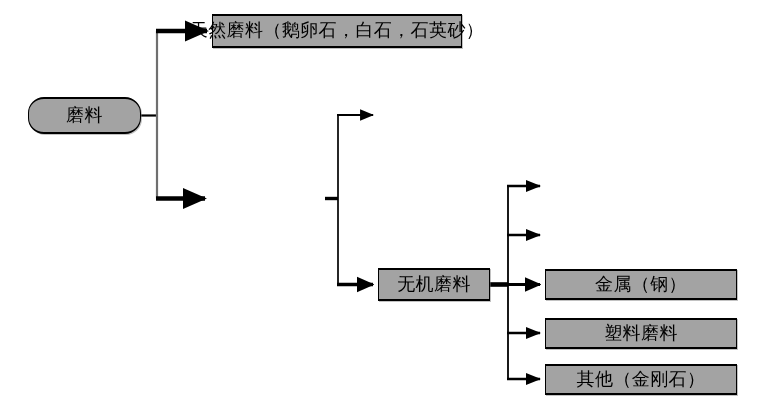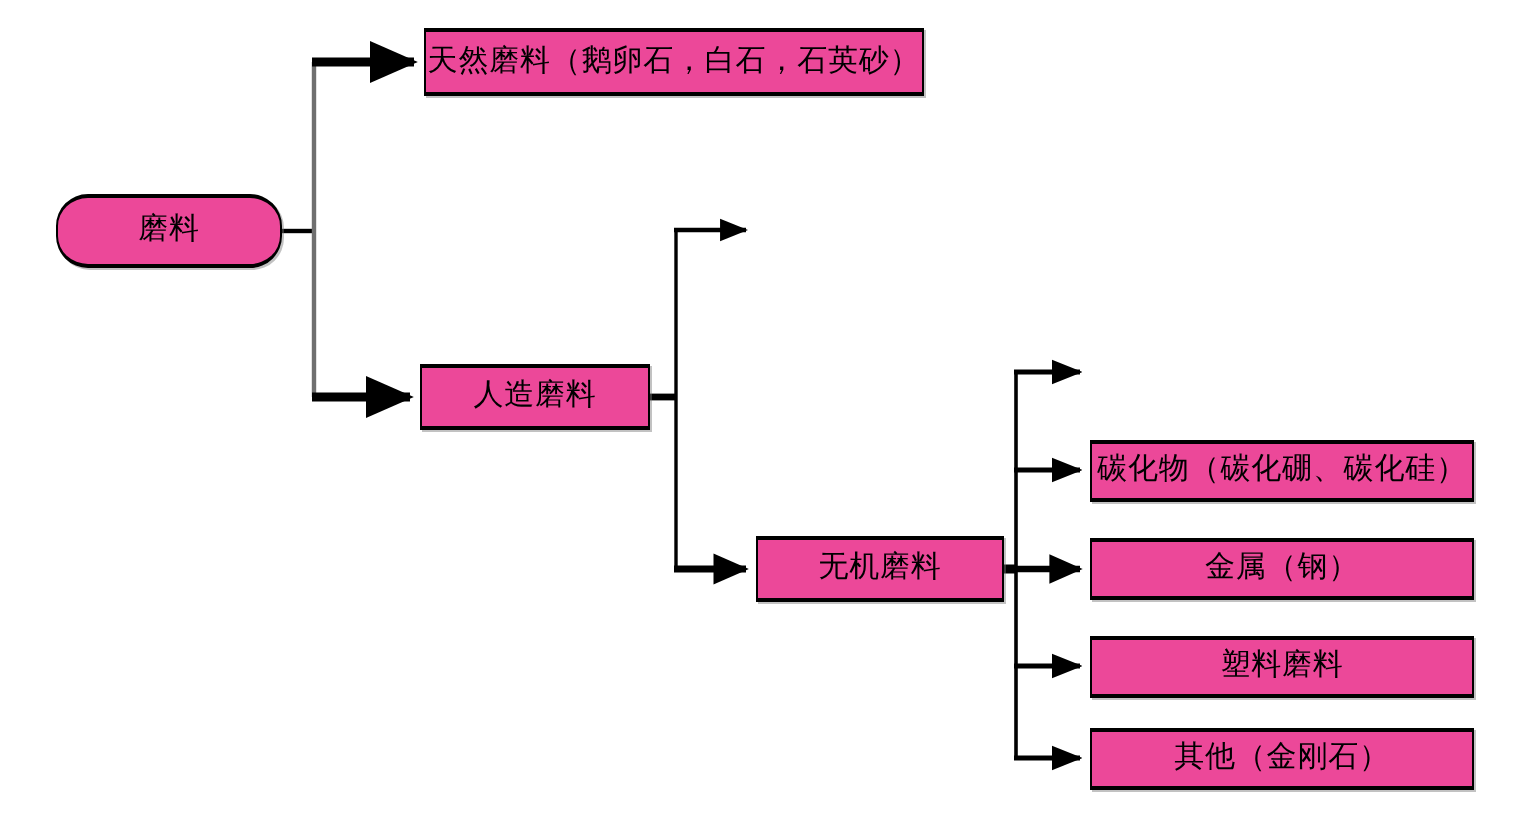--- a/index.html
+++ b/index.html
@@ -21,27 +21,27 @@
     position: absolute;
     left: 0;
     top: 0;
     width: 764px;
     height: 412px;
     pointer-events: none;
   }
   .node {
     position: absolute;
     box-sizing: border-box;
-    background: #ec4899;
+    background: #a3a3a3;
     border: 1px solid #000000;
     display: flex;
     align-items: center;
     justify-content: center;
     color: #000000;
-    font-size: 15px;
+    font-size: 18px;
     line-height: 1.1;
     letter-spacing: 0.4px;
     white-space: nowrap;
     z-index: 2;
   }
   .node .node-label {
     display: block;
     padding: 0 4px;
   }
   
@@ -114,33 +114,27 @@
   </svg>
 
   <div class="node heavy" style="left:28px; top:97px; width:113px; height:37px;border-radius:16px;">
     <span class="node-label">磨料</span>
   </div>
 
   <div class="node heavy" style="left:212px; top:14px; width:250px; height:34px;">
     <span class="node-label">天然磨料（鹅卵石，白石，石英砂）</span>
   </div>
 
-  <div class="node heavy" style="left:210px; top:182px; width:115px; height:33px;">
-    <span class="node-label">人造磨料</span>
-  </div>
 
 
-  <div class="node heavy" style="left:378px; top:268px; width:124px; height:33px;text-align:center;">
+  <div class="node heavy" style="left:378px; top:268px; width:112px; height:33px;text-align:center;">
     <span class="node-label">无机磨料</span>
   </div>
 
 
-  <div class="node heavy" style="left:545px; top:220px; width:192px; height:31px;">
-    <span class="node-label">碳化物（碳化硼、碳化硅）</span>
-  </div>
 
   <div class="node heavy" style="left:545px; top:269px; width:192px; height:31px;">
     <span class="node-label">金属（钢）</span>
   </div>
 
   <div class="node heavy" style="left:545px; top:318px; width:192px; height:31px;align-items:center;">
     <span class="node-label">塑料磨料</span>
   </div>
 
   <div class="node heavy" style="left:545px; top:364px; width:192px; height:31px;">

